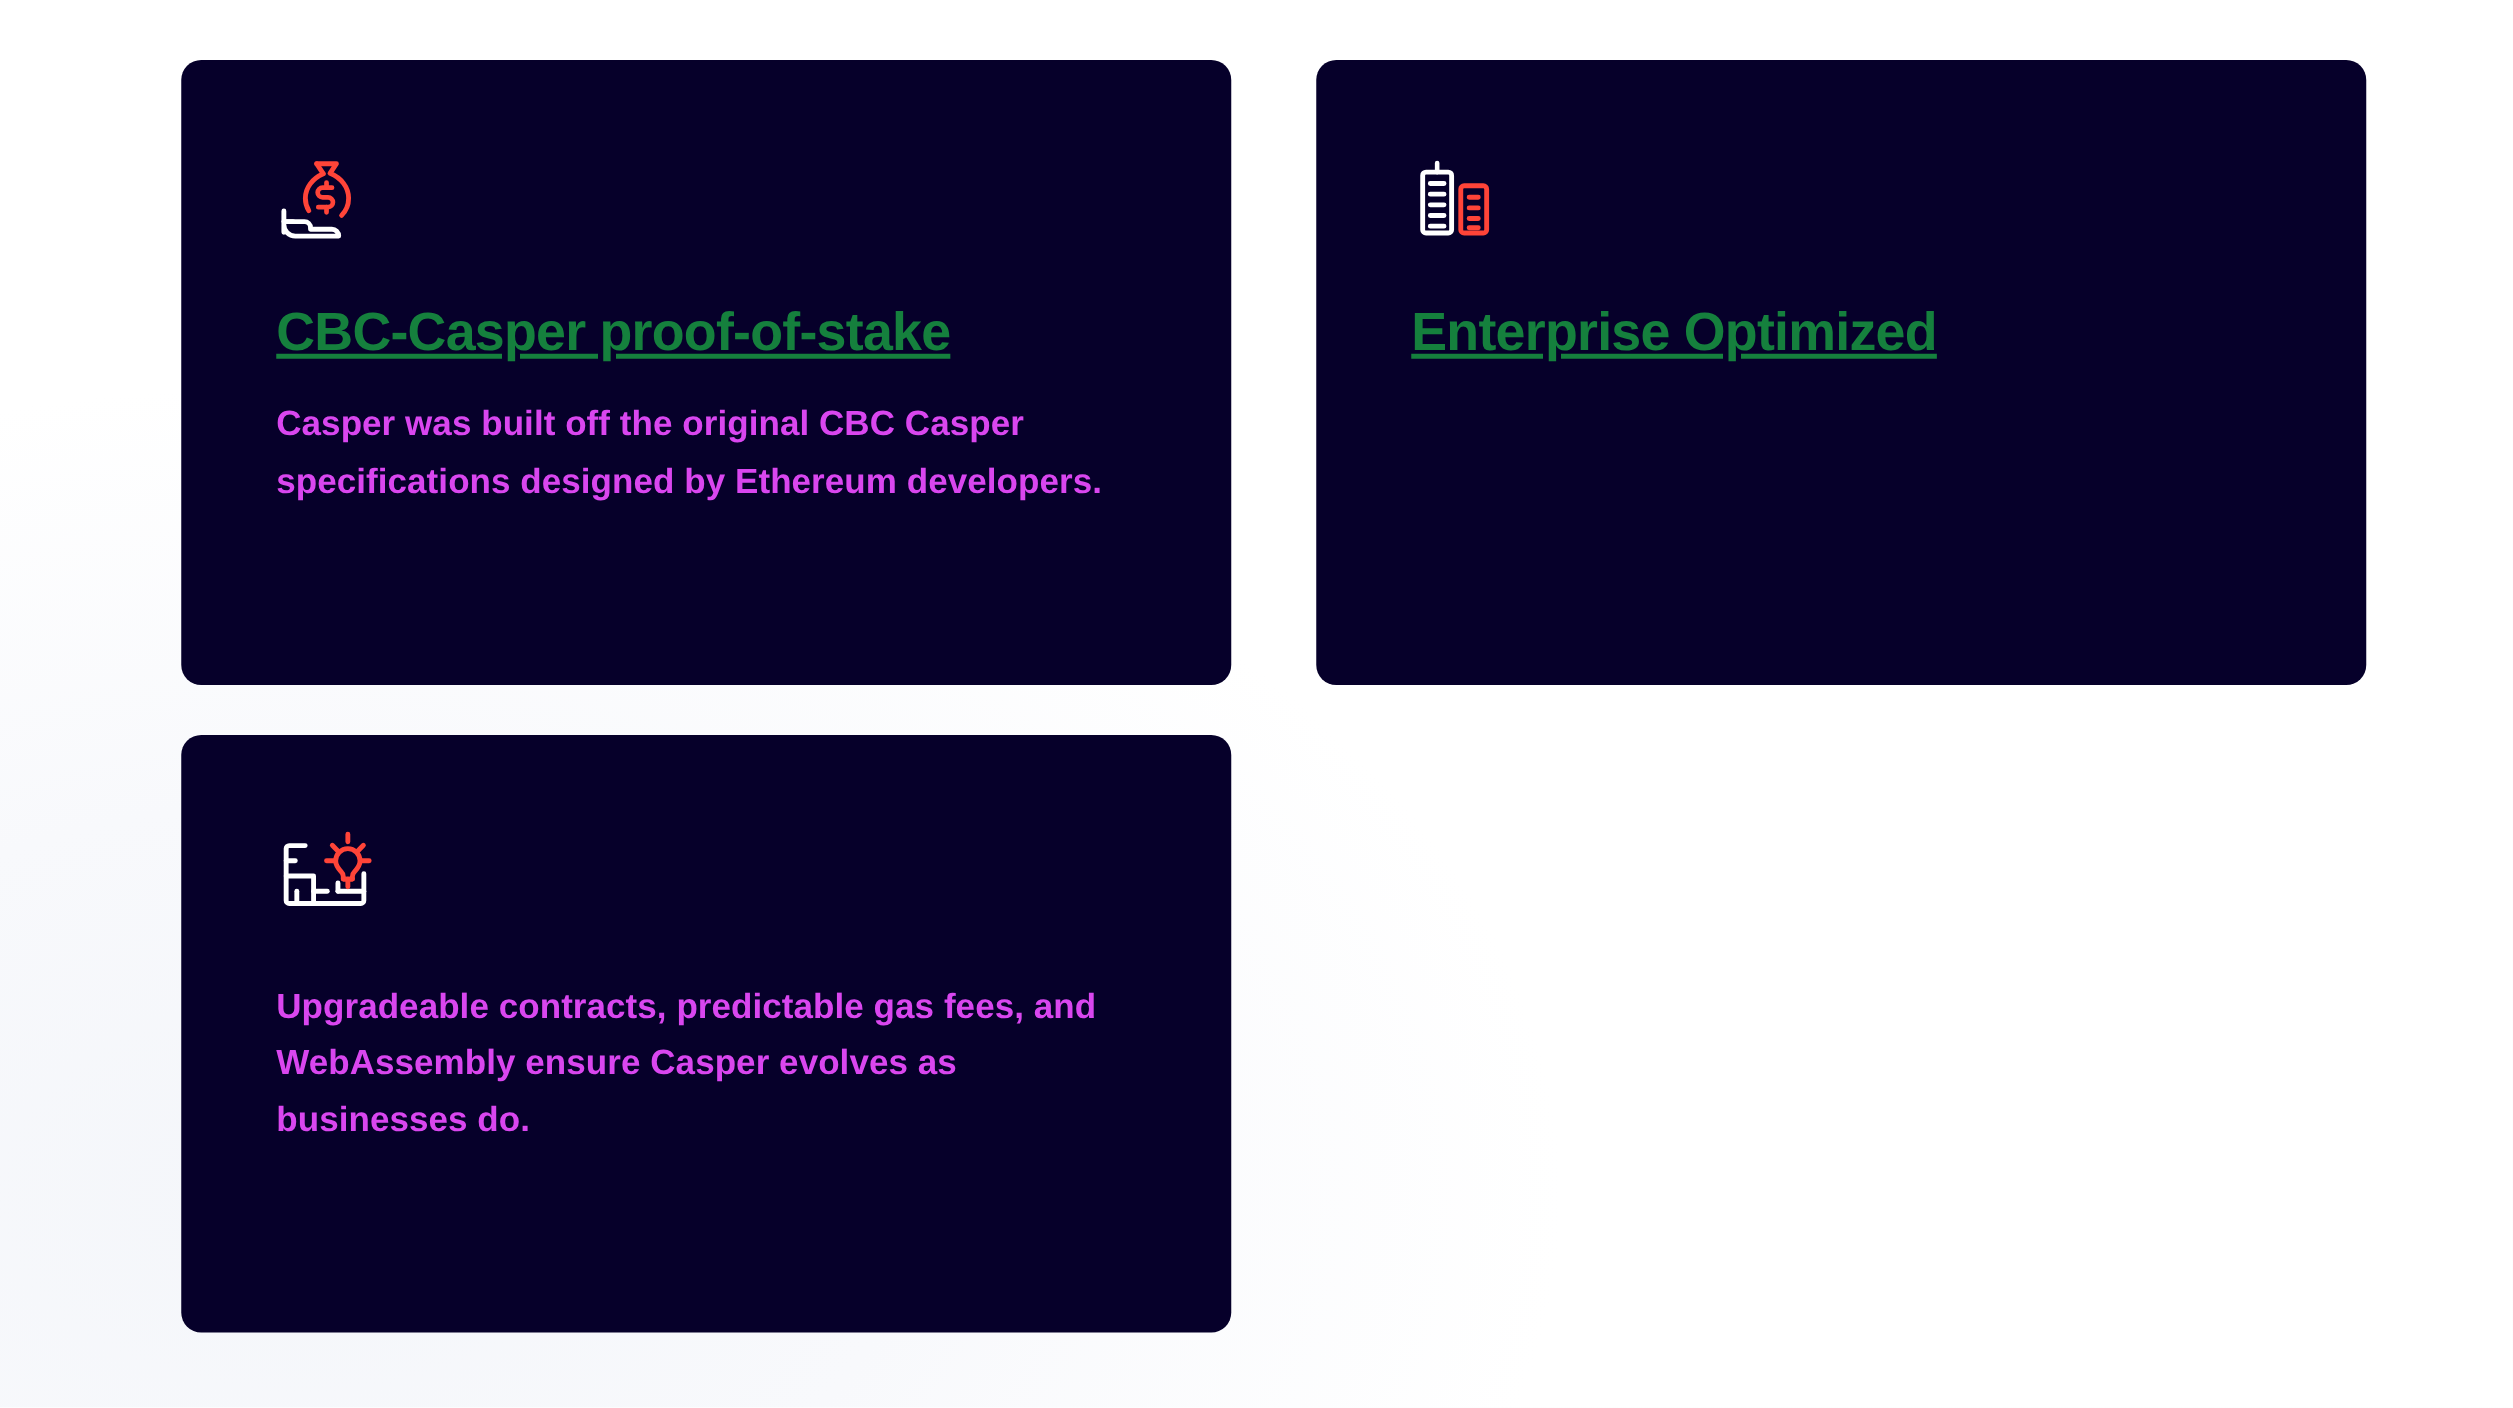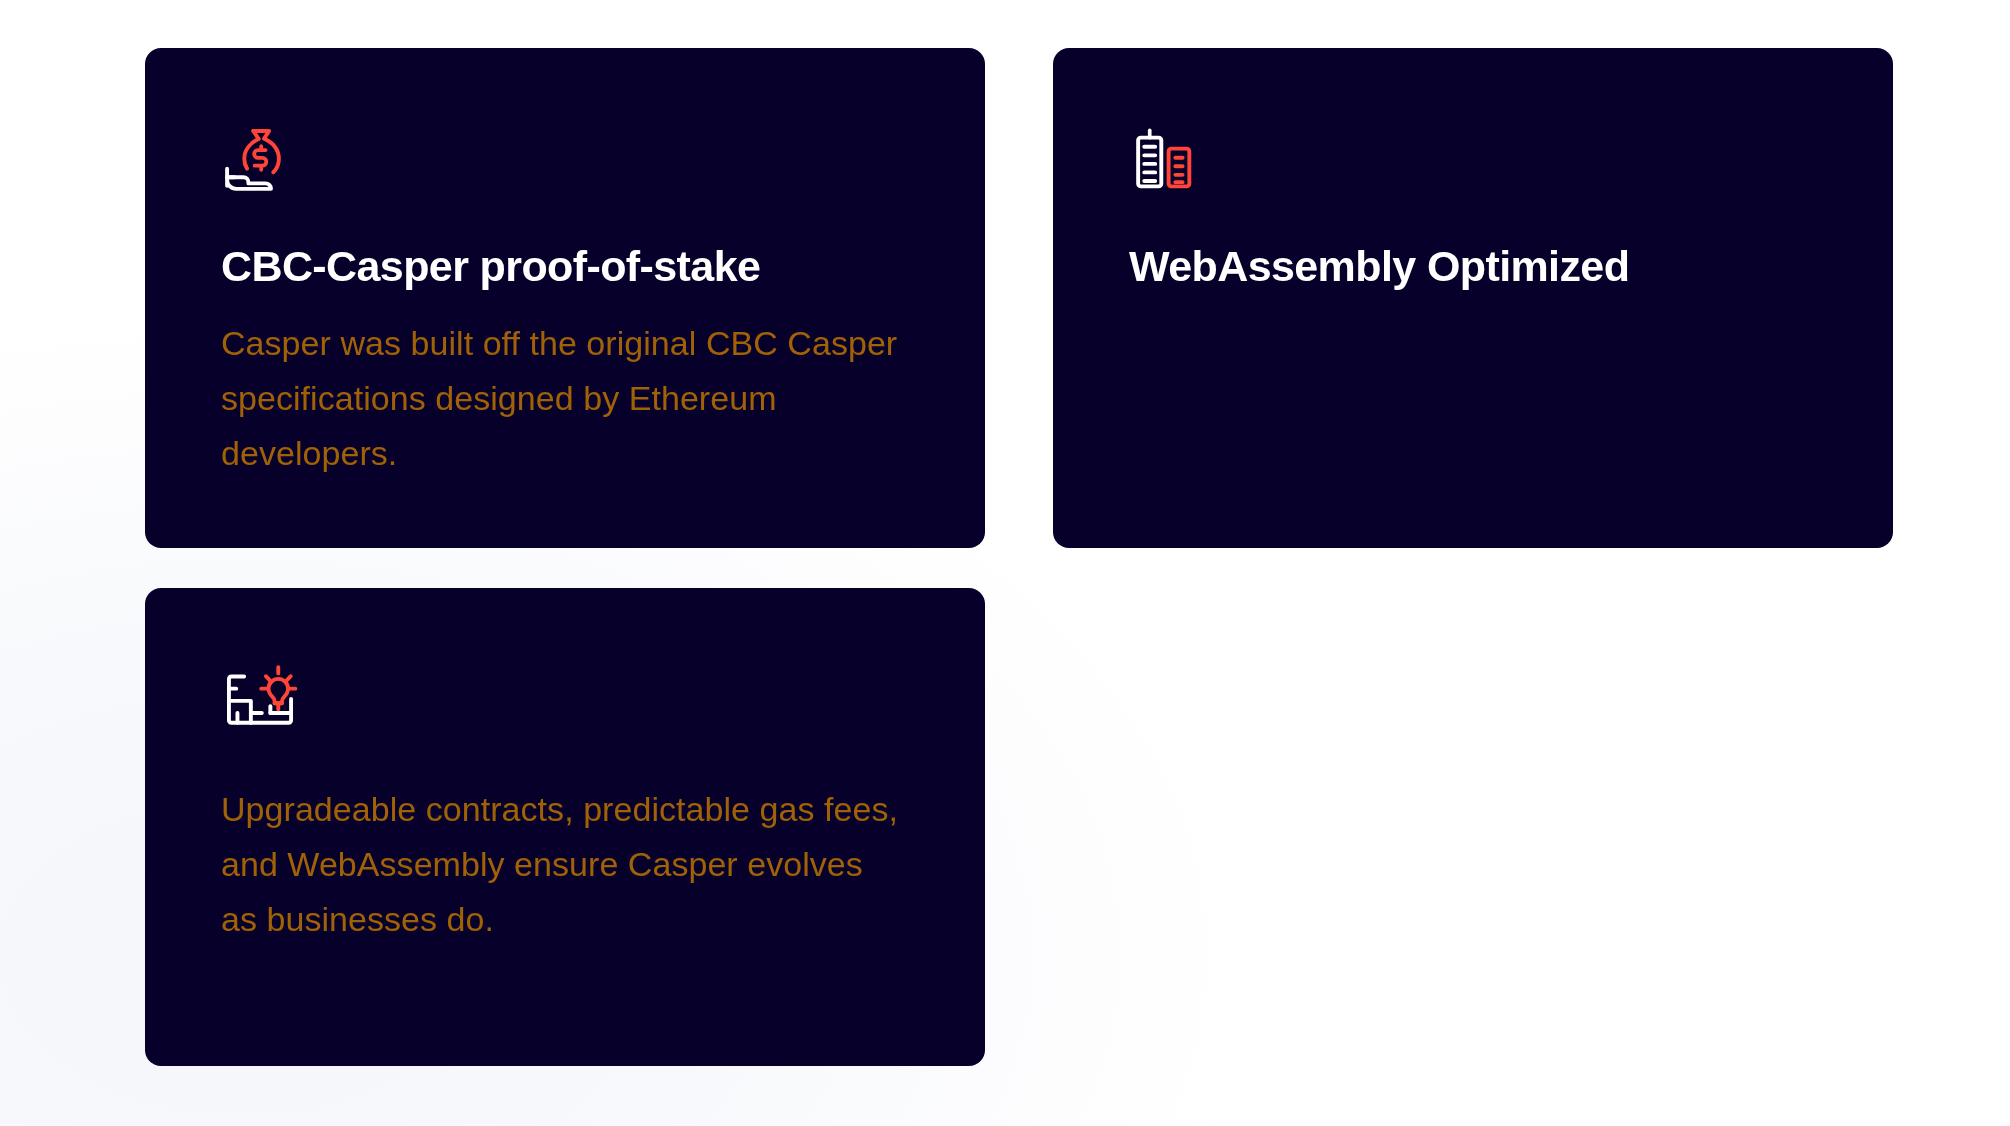--- a/index.html
+++ b/index.html
@@ -53,30 +53,31 @@
     display: block;
     margin-bottom: 44px;
   }
 
   .card-icon svg { display: block; width: 78px; height: 78px; }
 
   .card-title {
     font-size: 43px;
     line-height: 1.12;
     font-weight: 700;
-    color: #ffffff;
+    color: #15803d;
     letter-spacing: -0.6px;
     margin-bottom: 26px;
+    text-decoration: underline;
   }
 
   .card-body {
-    font-size: 34px;
+    font-size: 28px;
     line-height: 1.62;
-    font-weight: 400;
-    color: #a16207;
+    font-weight: 700;
+    color: #d946ef;
     letter-spacing: 0.05px;
     max-width: 680px;
   }
 
   .card-body.narrow { max-width: 640px; }
 </style>
 </head>
 <body>
 
 <div class="page">
@@ -101,21 +102,21 @@
     <div class="feature-card">
       <span class="card-icon">
         <svg viewBox="0 0 64 64" fill="none" xmlns="http://www.w3.org/2000/svg">
           <path d="M17 8.5v6" stroke="#ffffff" stroke-width="3" stroke-linecap="round"></path>
           <rect x="7.5" y="14.5" width="19" height="40" rx="2.2" stroke="#ffffff" stroke-width="3.2"></rect>
           <path d="M12.5 22h9M12.5 29h9M12.5 36h9M12.5 43h9M12.5 50h9" stroke="#ffffff" stroke-width="3.2" stroke-linecap="round"></path>
           <rect x="32.5" y="23.5" width="17" height="31" rx="2.2" stroke="#ff4438" stroke-width="3.2"></rect>
           <path d="M38 31h6M38 38h6M38 45h6M38 51h6" stroke="#ff4438" stroke-width="3.2" stroke-linecap="round"></path>
         </svg>
       </span>
-      <h3 class="card-title">WebAssembly Optimized</h3>
+      <h3 class="card-title">Enterprise Optimized</h3>
     </div>
 
 
     <div class="feature-card">
       <span class="card-icon">
         <svg viewBox="0 0 64 64" fill="none" xmlns="http://www.w3.org/2000/svg">
           <path d="M19 13.5H8.5a2 2 0 0 0-2 2v34a2 2 0 0 0 2 2h47a2 2 0 0 0 2-2V32" stroke="#ffffff" stroke-width="3.2" stroke-linecap="round" stroke-linejoin="round"></path>
           <path d="M6.5 23.5h6" stroke="#ffffff" stroke-width="3.2" stroke-linecap="round"></path>
           <path d="M6.5 33.5h18v18" stroke="#ffffff" stroke-width="3.2" stroke-linecap="round" stroke-linejoin="round"></path>
           <path d="M13.5 43.5v8" stroke="#ffffff" stroke-width="3.2" stroke-linecap="round"></path>

